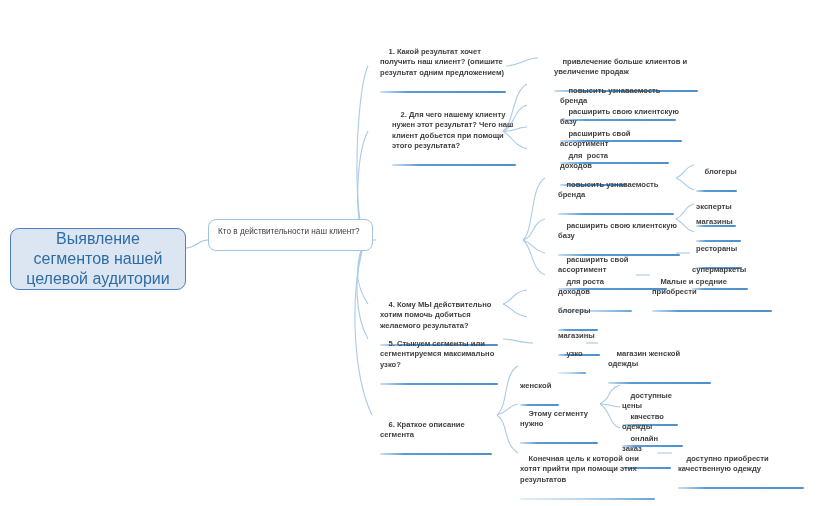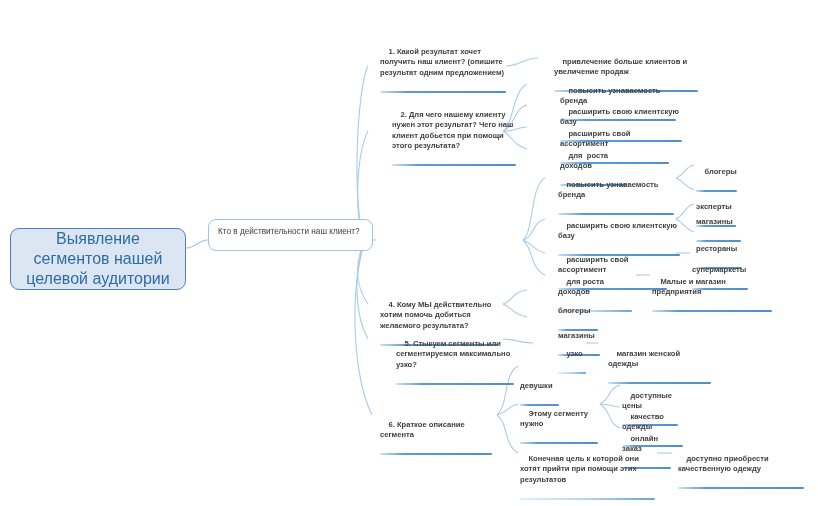--- a/index.html
+++ b/index.html
@@ -200,57 +200,57 @@
   <div class="topic" style="left:690px; top:244px; width:60px;">
     <span>супермаркеты</span>
     <span class="u"></span>
   </div>
 
   <div class="topic faint" style="left:556px; top:266px; width:78px;">
     <span>для роста доходов</span>
     <span class="u"></span>
   </div>
   <div class="topic" style="left:650px; top:266px; width:124px;">
-    <span>Малые и магазин предприятия</span>
+    <span>Малые и средние приобрести</span>
     <span class="u"></span>
   </div>
 
   <div class="topic" style="left:378px; top:289px; width:122px;">
     <span>4. Кому МЫ действительно хотим помочь добиться желаемого результата?</span>
     <span class="u"></span>
   </div>
   <div class="topic" style="left:556px; top:285px; width:44px;">
     <span>блогеры</span>
     <span class="u"></span>
   </div>
   <div class="topic" style="left:556px; top:310px; width:46px;">
     <span>магазины</span>
     <span class="u"></span>
   </div>
 
-  <div class="topic" style="left:378px; top:328px; width:122px;margin-left:16px;">
+  <div class="topic" style="left:378px; top:328px; width:122px;">
     <span>5. Стыкуем сегменты или сегментируемся максимально узко?</span>
     <span class="u"></span>
   </div>
   <div class="topic faint" style="left:556px; top:338px; width:32px;">
     <span>узко</span>
     <span class="u"></span>
   </div>
   <div class="topic" style="left:606px; top:338px; width:107px;">
     <span>магазин женской одежды</span>
     <span class="u"></span>
   </div>
 
   <div class="topic" style="left:378px; top:409px; width:116px;">
     <span>6. Краткое описание сегмента</span>
     <span class="u"></span>
   </div>
 
   <div class="topic" style="left:518px; top:360px; width:43px;">
-    <span>девушки</span>
+    <span>женской</span>
     <span class="u"></span>
   </div>
 
   <div class="topic" style="left:518px; top:398px; width:82px;">
     <span>Этому сегменту нужно</span>
     <span class="u"></span>
   </div>
   <div class="topic" style="left:620px; top:380px; width:60px;">
     <span>доступные цены</span>
     <span class="u"></span>

